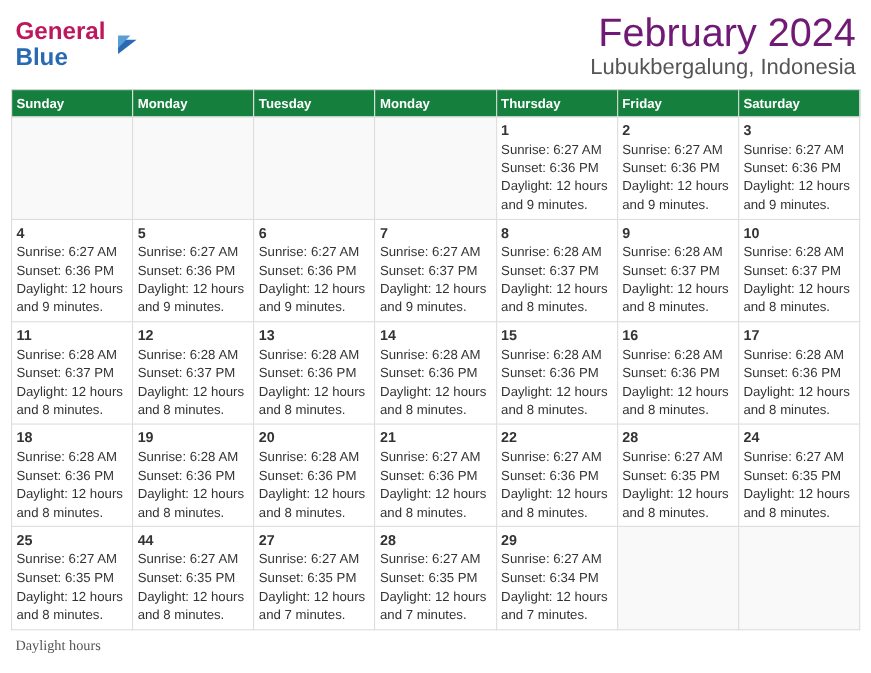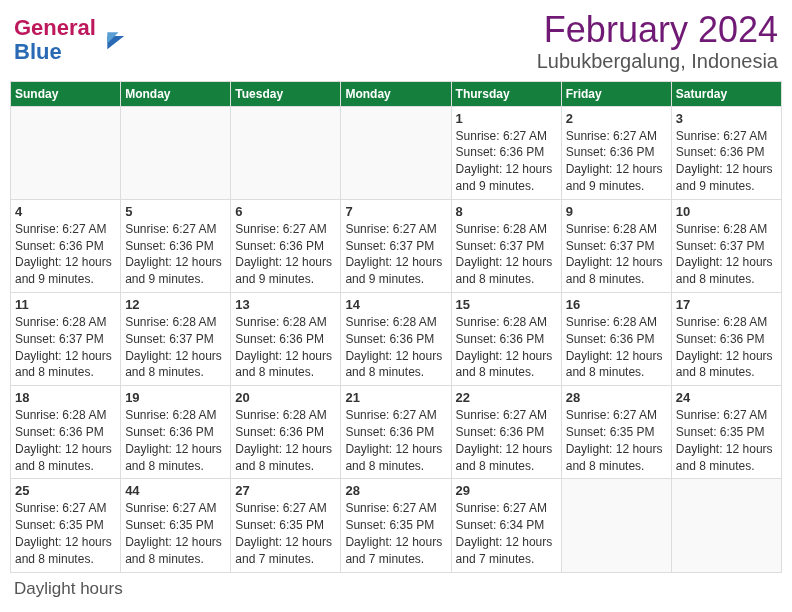--- a/index.html
+++ b/index.html
@@ -83,23 +83,24 @@
       display: block;
       margin-bottom: 2px;
     }
     .day-info {
       color: #333;
       font-size: 12px;
       line-height: 1.4;
     }
     .footer-note {
       margin-top: 6px;
-      font-size: 17px;
+      font-size: 13px;
       color: #555;
       padding-left: 4px;
+      font-family: Liberation Serif, serif;
     }
   </style>
 </head>
 <body>
 
 <div class="header">
   <div class="logo">
     <div>
       <div class="logo-text">
         <span>General</span><br>

